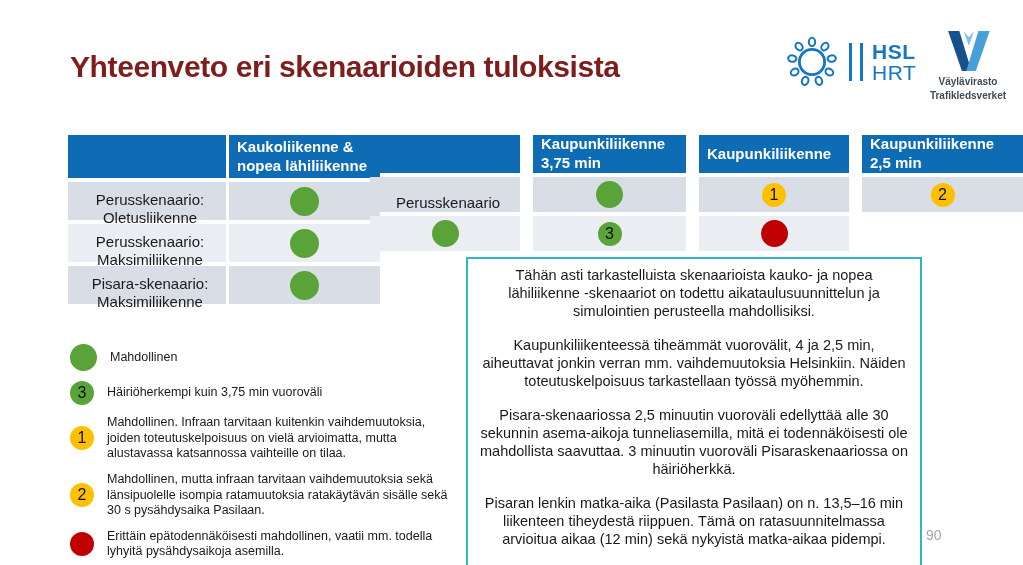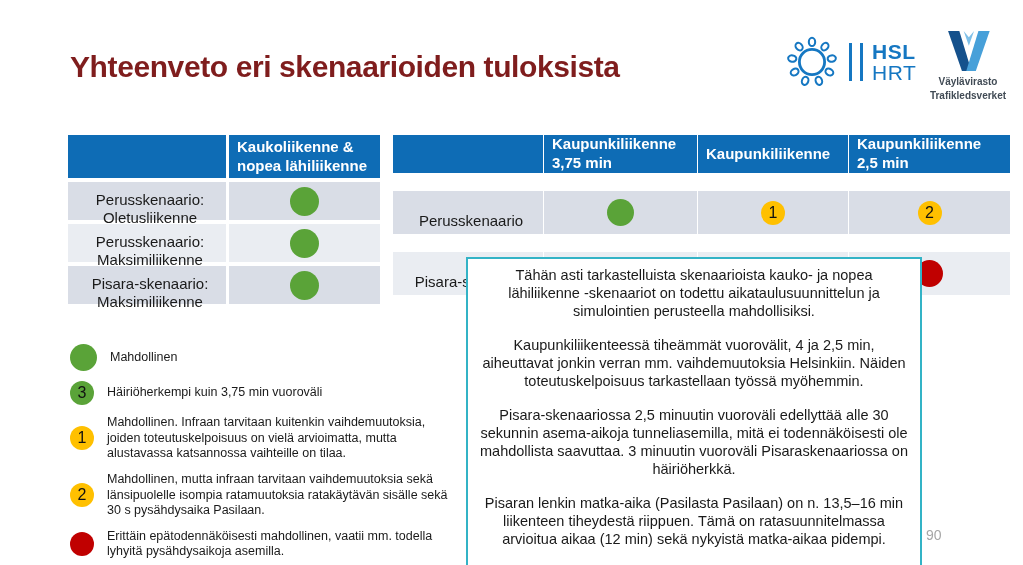--- a/index.html
+++ b/index.html
@@ -14,30 +14,30 @@
   
   .hsl-logo{position:absolute;left:784px;top:34px;display:flex;align-items:center;gap:9px;}
   .hsl-bars{width:8px;height:38px;border-left:3px solid var(--logo-blue,#1577c2);border-right:3px solid var(--logo-blue,#1577c2);}
   .hsl-text{color:var(--logo-blue,#1577c2);font-size:21px;line-height:1.0;letter-spacing:0.5px;}
   .hsl-text .l1{font-weight:bold;}
   .vayla-logo{position:absolute;left:916px;top:30px;width:104px;text-align:center;}
   .vayla-logo svg{display:block;margin:0 auto 3px auto;}
   .vayla-text{font-size:10px;font-weight:600;color:#414b55;line-height:1.35;}
   
   .ltable{position:absolute;left:68px;top:135px;display:grid;grid-template-columns:158px 151px;gap:4px 3px;}
-  .rtable{position:absolute;left:393px;top:135px;display:grid;grid-template-columns:150px 153px 150px 161px;gap:4px 1px;}
+  .rtable{position:absolute;left:370px;top:135px;display:grid;grid-template-columns:150px 153px 150px 161px;gap:4px 13px;}
   .th{background:var(--header-blue,#0e6cb5);color:#fff;font-weight:bold;font-size:15px;line-height:1.25;
       display:flex;flex-direction:column;justify-content:center;padding:2px 8px;box-sizing:border-box;}
   .ltable .th{height:43px;}
   .rtable .th{height:38px;}
   .cell{display:flex;align-items:center;box-sizing:border-box;}
   .lbl{font-size:15px;line-height:1.2;padding:17px 2px 1px 8px;display:flex;flex-direction:column;justify-content:center;}
   .cc{justify-content:center;}
   .ltable .cell{height:38px;}
-  .rtable .cell{height:43px;margin-top:14px;}
+  .rtable .cell{height:35px;}
   .row-a{background:var(--row-dark,#d9dde6);}
   .row-b{background:var(--row-light,#eaedf2);}
   
   .marker{border-radius:50%;display:flex;align-items:center;justify-content:center;
           color:#111;font-size:16px;line-height:1;flex:0 0 auto;}
   .m-green{background:var(--green,#5aa338);}
   .m-yellow{background:var(--yellow,#ffc000);}
   .m-red{background:var(--red,#c00000);}
   .sz29{width:29px;height:29px;}
   .sz27{width:27px;height:27px;}
@@ -160,23 +160,20 @@
   <div class="cell cc row-a">
     <span class="marker m-green sz27"></span>
   </div>
   <div class="cell cc row-a">
     <span class="marker m-yellow sz24">1</span>
   </div>
   <div class="cell cc row-a">
     <span class="marker m-yellow sz24">2</span>
   </div>
 
-  <div class="cell lbl row-b">
-    <span>Pisara-skenaario</span>
-  </div>
   <div class="cell cc row-b">
     <span class="marker m-green sz27"></span>
   </div>
   <div class="cell cc row-b">
     <span class="marker m-green sz24">3</span>
   </div>
   <div class="cell cc row-b">
     <span class="marker m-red sz27"></span>
   </div>
 </div>

